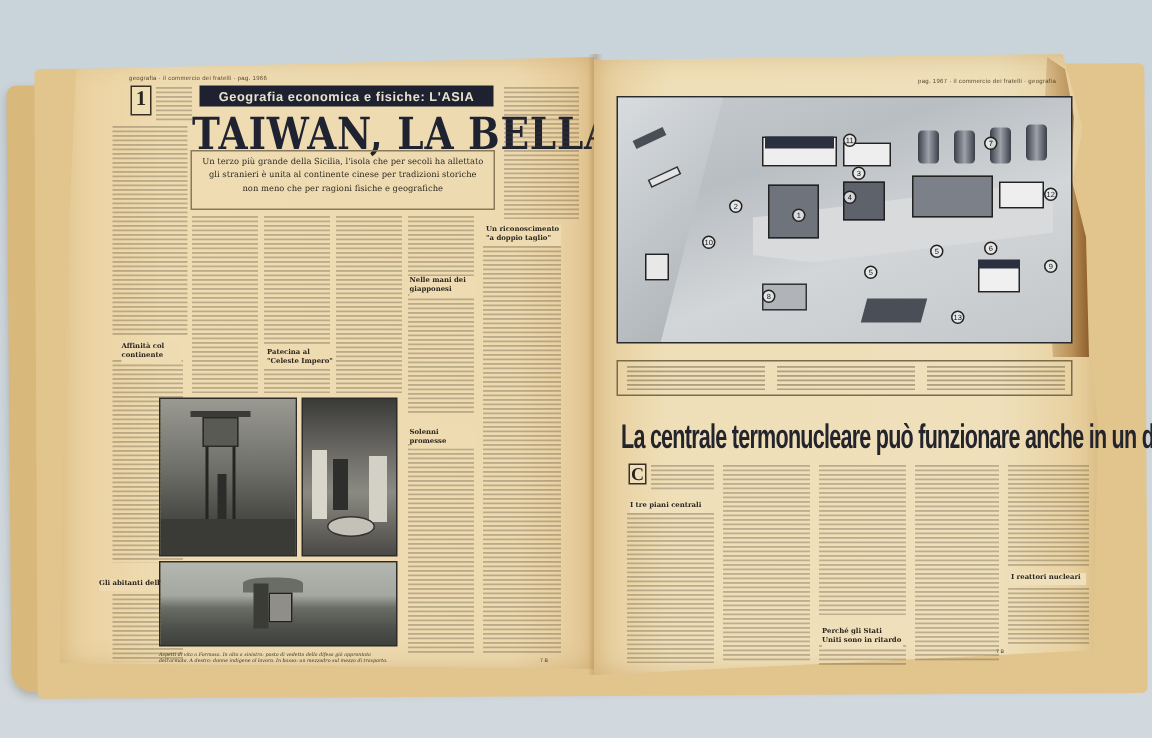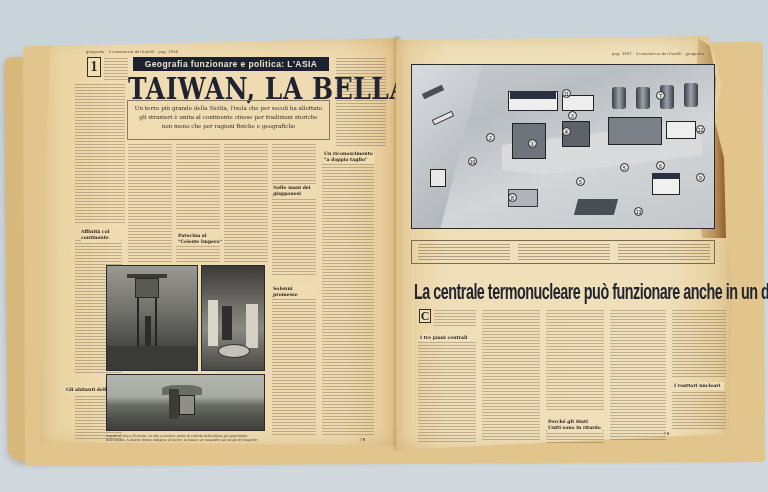--- a/index.html
+++ b/index.html
@@ -165,21 +165,21 @@
 
   <div class="page left"></div>
   <div class="running-head rh-left">geografia · il commercio dei fratelli · pag. 1966</div>
   <div class="section-num">1</div>
 
   <div class="col" style="left:104px; top:58px; width:24px; height:24px;"></div>
   <div class="col" style="left:75px; top:84px; width:50px; height:140px;"></div>
   <div class="col" style="left:75px; top:240px; width:47px; height:135px;"></div>
   <div class="col" style="left:75px; top:396px; width:47px; height:45px;"></div>
 
-  <div class="kicker">Geografia funzionare e politica: L'ASIA</div>
+  <div class="kicker">Geografia economica e fisiche: L'ASIA</div>
   <div class="headline">TAIWAN, LA BELLA</div>
   <div class="deck">Un terzo più grande della Sicilia, l'isola che per secoli ha allettato gli stranieri è unita al continente cinese per tradizioni storiche non meno che per ragioni fisiche e geografiche</div>
 
   <div class="col" style="left:336px; top:58px; width:50px; height:88px;"></div>
 
   <div class="col" style="left:128px; top:144px; width:44px; height:118px;"></div>
   <div class="col" style="left:176px; top:144px; width:44px; height:86px;"></div>
   <div class="col" style="left:176px; top:246px; width:44px; height:16px;"></div>
   <div class="col" style="left:224px; top:144px; width:44px; height:118px;"></div>
   <div class="col" style="left:272px; top:144px; width:44px; height:40px;"></div>

